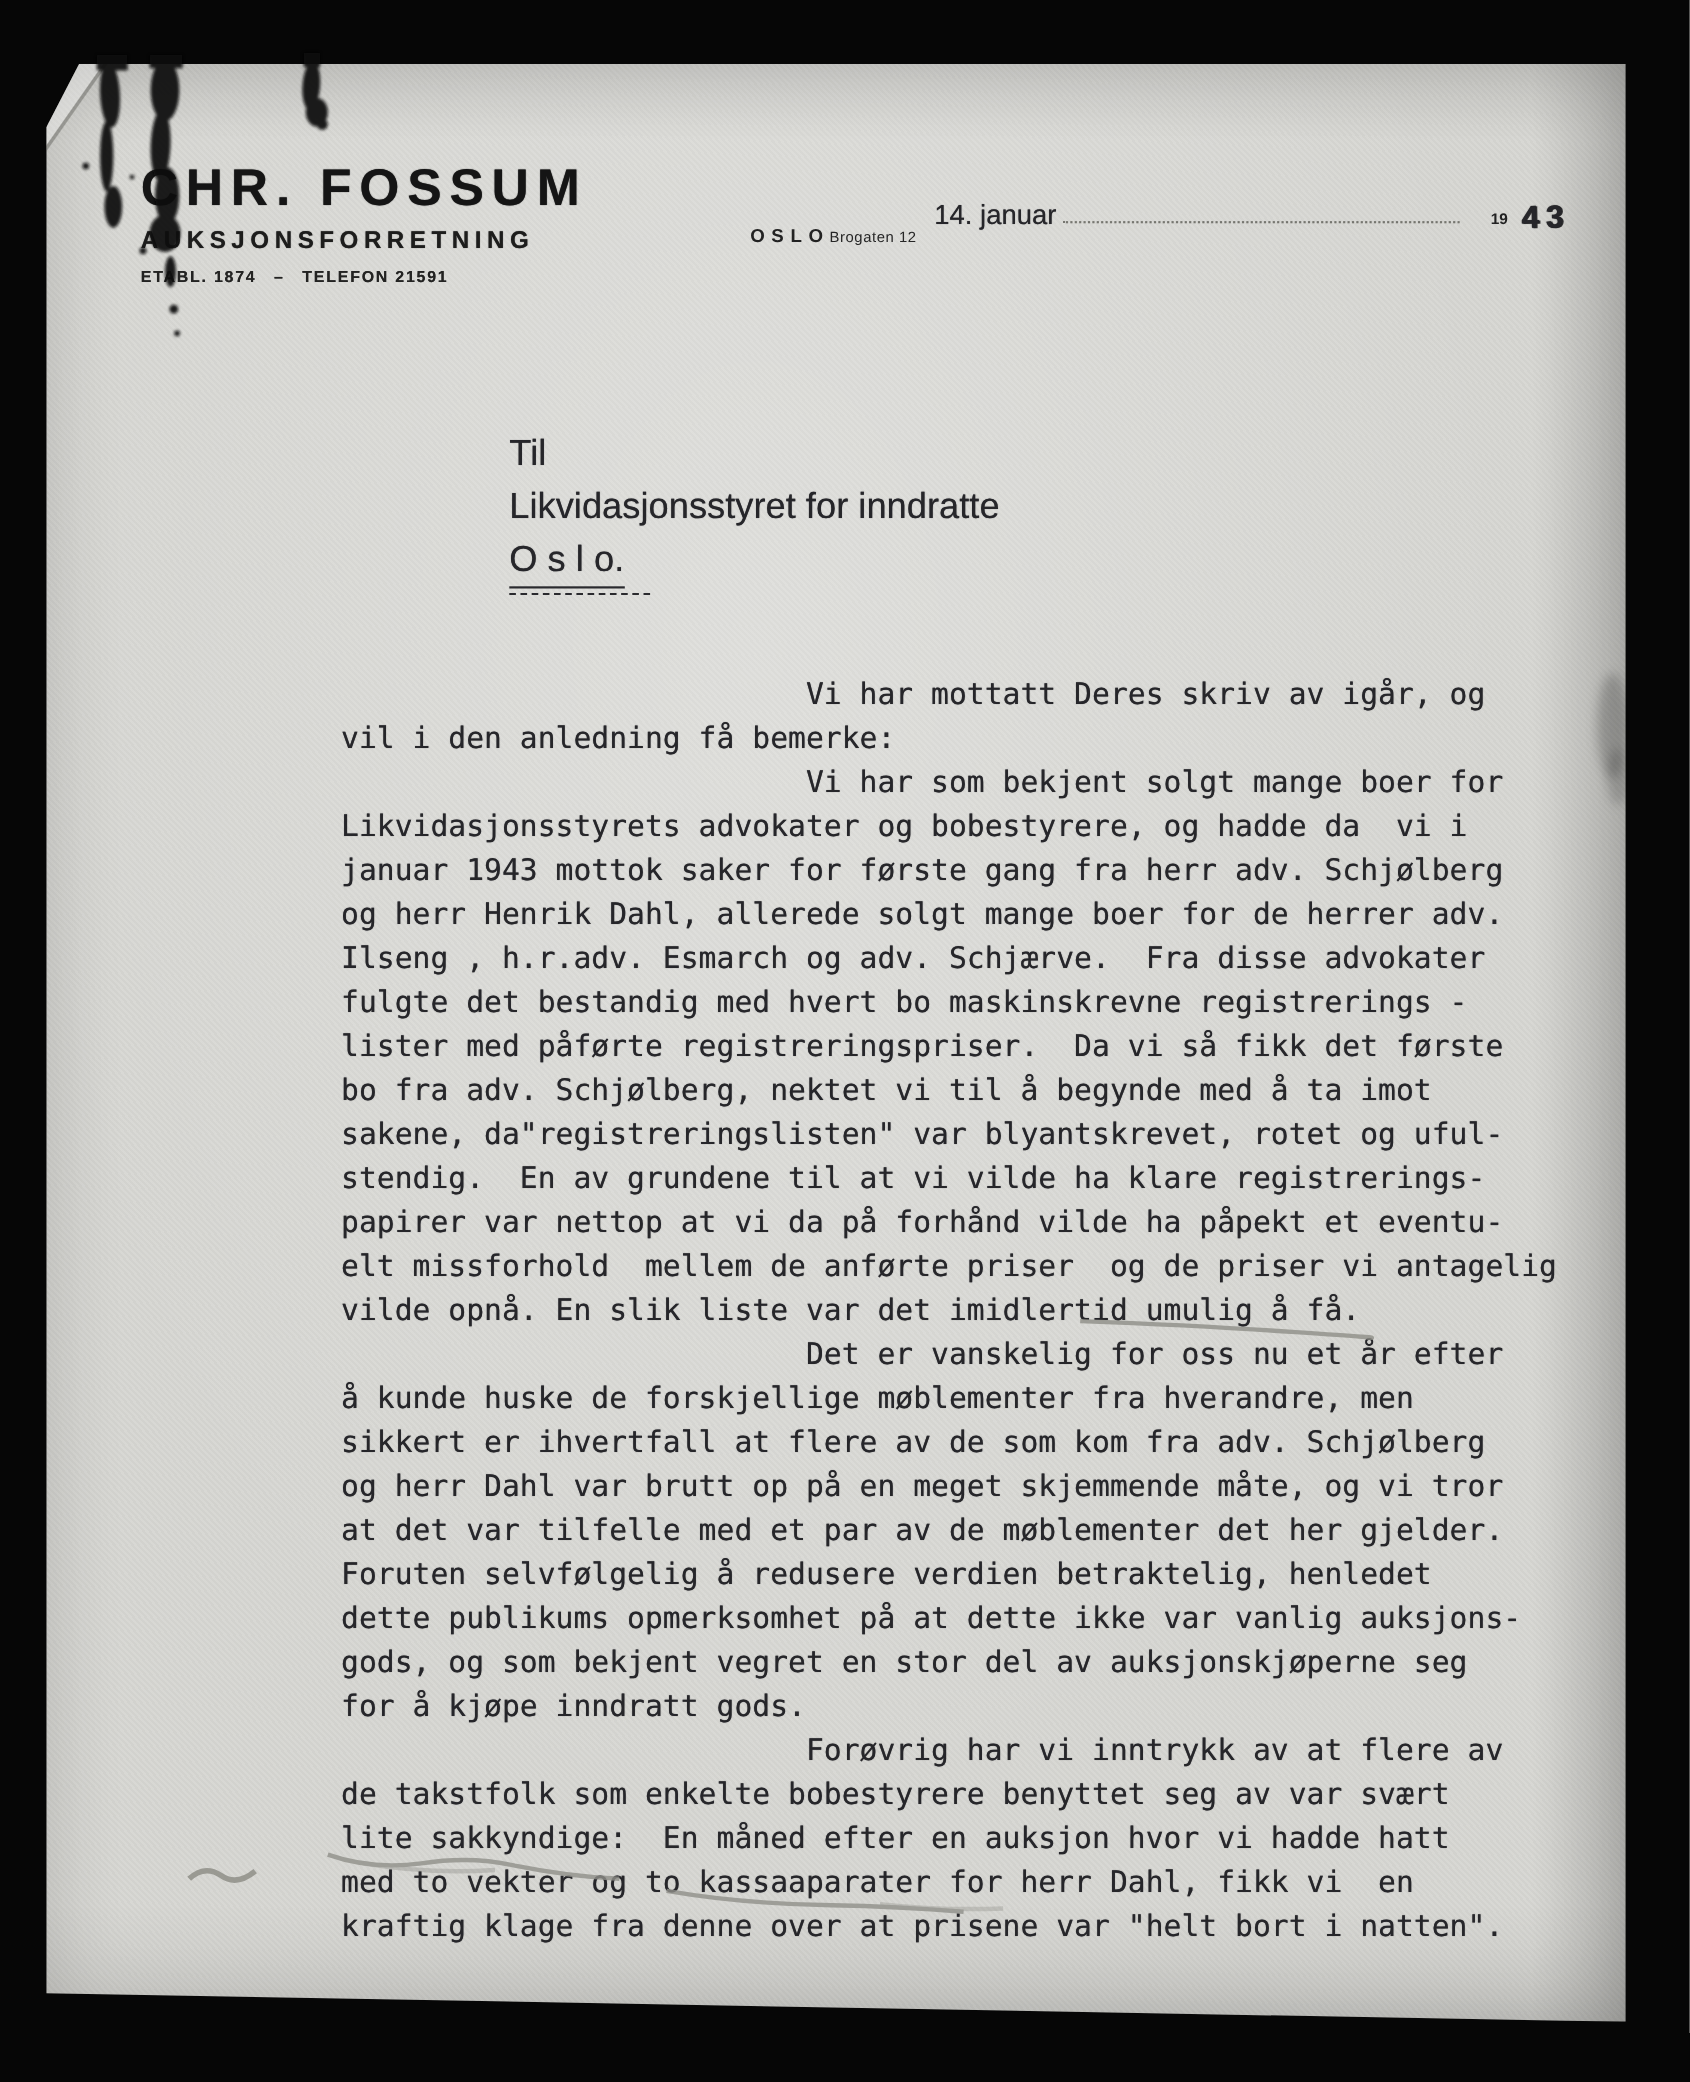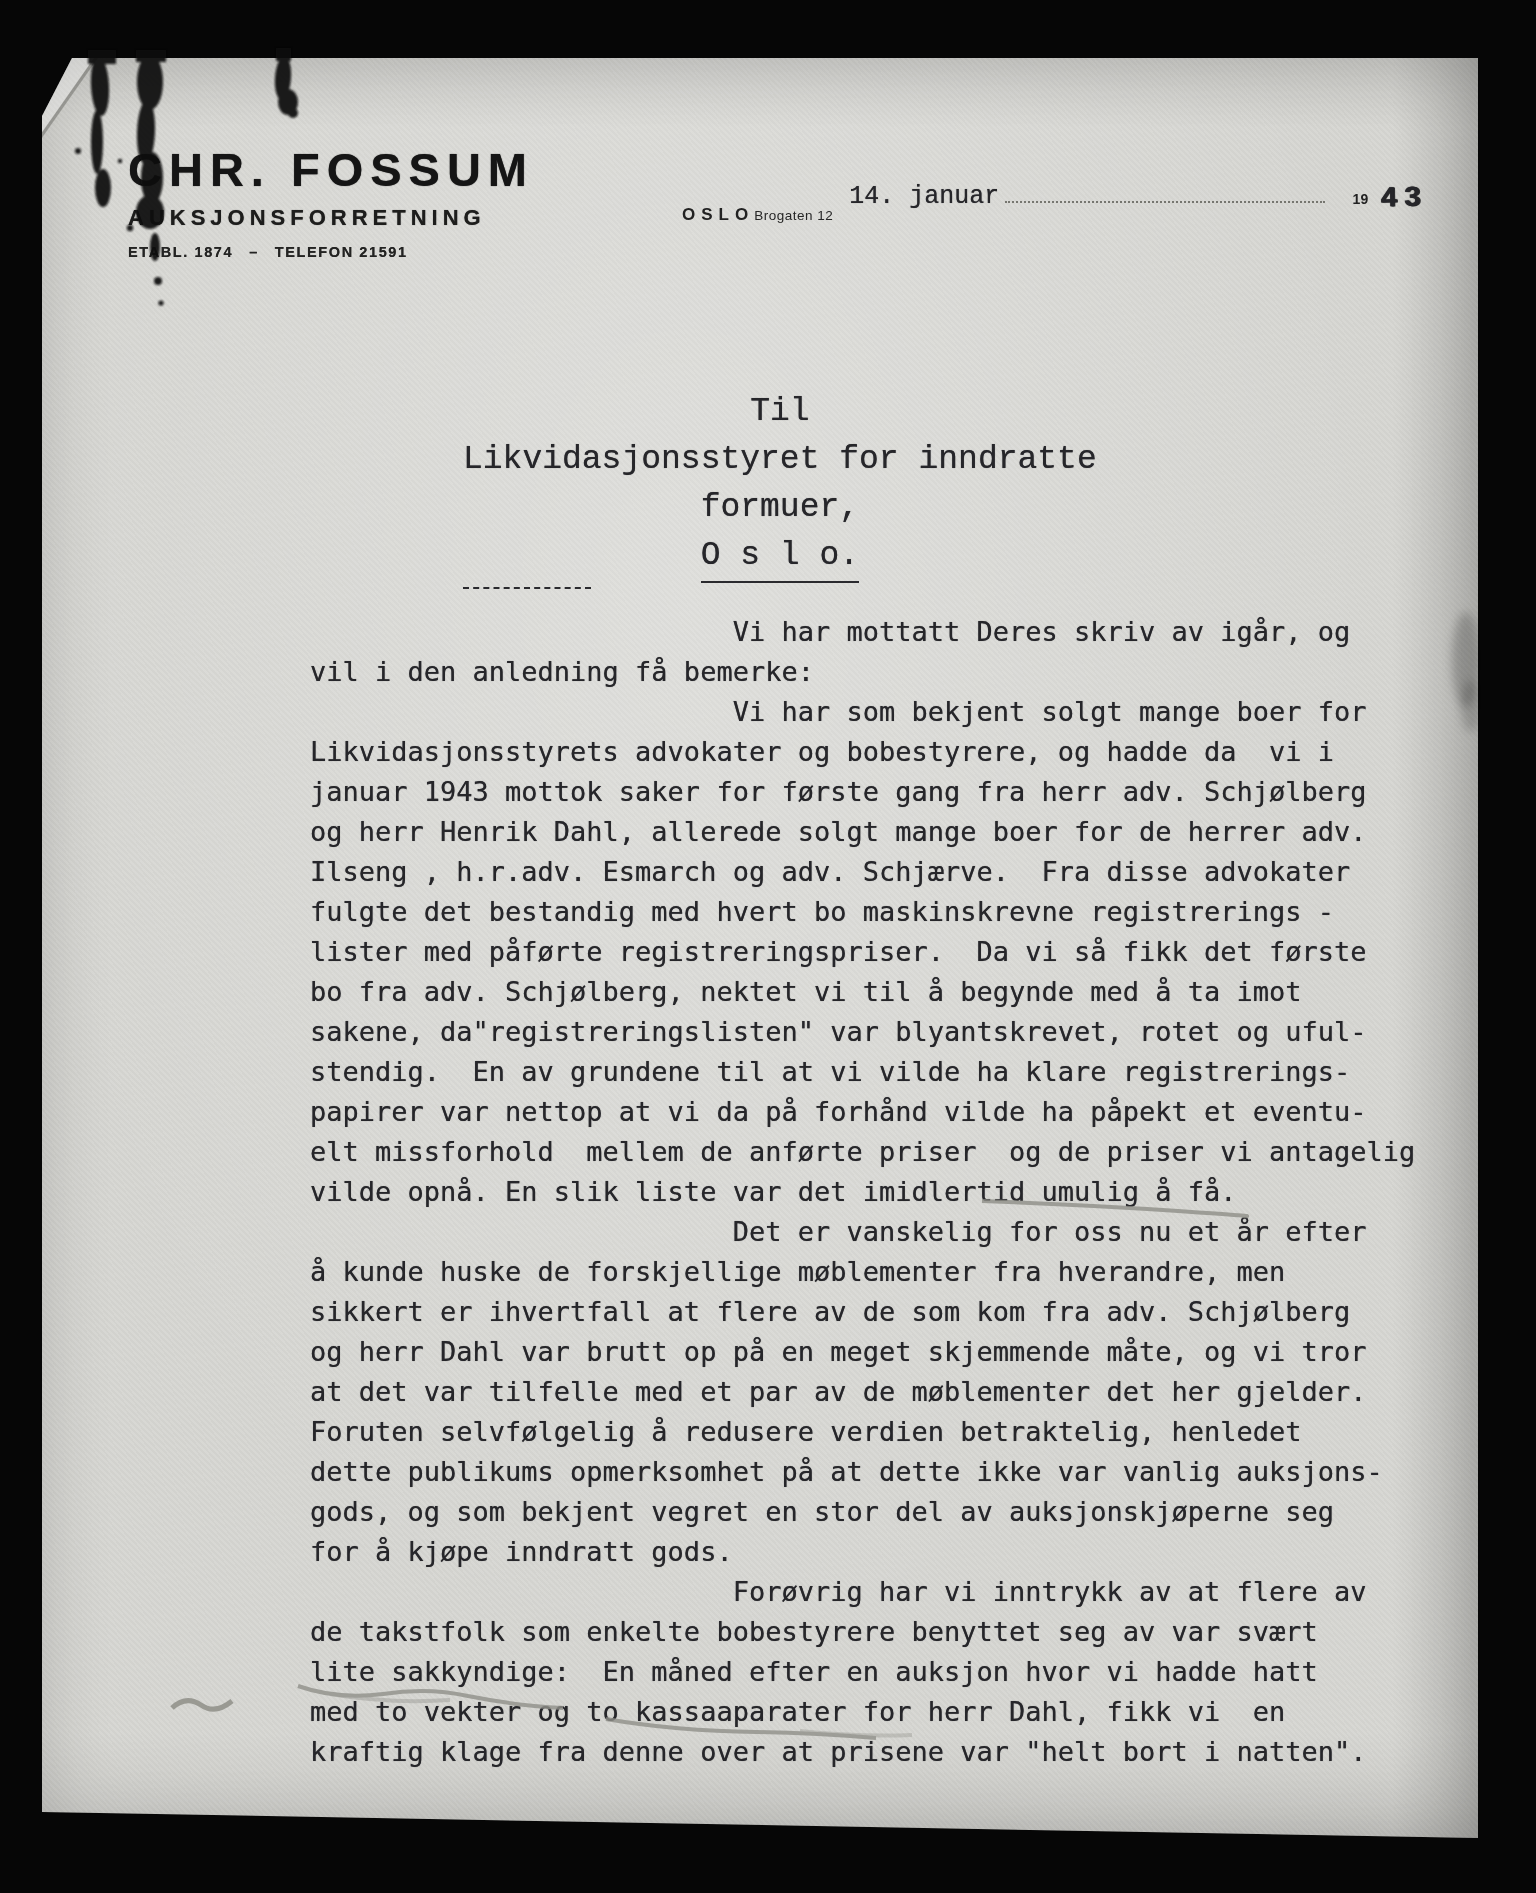--- a/index.html
+++ b/index.html
@@ -43,21 +43,21 @@
   }
   .lh-etabl .sep{margin:0 16px;}
   
   .dateline{
     position:absolute;left:640px;top:134px;width:745px;
     display:flex;align-items:flex-end;color:#2a2a28;
   }
   .city-block{display:flex;flex-direction:row;font-family:"Liberation Sans",sans-serif;}
   .city{font-size:17px;font-weight:bold;letter-spacing:6px;color:#222;}
   .street{font-size:13.5px;font-weight:normal;letter-spacing:.5px;margin-top:3px;color:#262626;}
-  .typed{font-family:Liberation Mono, monospace;color:#26262a;text-shadow:0 0 .7px rgba(35,35,40,.8);text-align:center;}
+  .typed{font-family:Liberation Sans, sans-serif;color:#26262a;text-shadow:0 0 .7px rgba(35,35,40,.8);}
   .typed-date{font-size:25px;margin-left:16px;position:relative;top:-14px;}
   .dotted-leader{
     flex:1;border-bottom:2px dotted #56564f;margin:0 8px 22px 6px;height:0;
     opacity:.75;
   }
   .year-prefix{font-family:"Liberation Sans",sans-serif;font-size:14px;font-weight:bold;color:#222;
     position:relative;top:-18px;margin-left:20px;}
   .year-typed{
     font-size:29px;font-weight:bold;margin-left:12px;position:relative;top:-10px;
     letter-spacing:6px;transform:rotate(-1deg);
@@ -103,21 +103,20 @@
     </div>
     <span class="typed typed-date">14. januar</span>
     <span class="dotted-leader"></span>
     <span class="year-prefix">19</span>
     <span class="typed year-typed">43</span>
   </div>
 
   <div class="recipient typed">
     <div>Til</div>
     <div>Likvidasjonsstyret for inndratte</div>
-    <div>formuer,</div>
     <div>
       <span class="city-line">O s l o.</span>
       <div class="dash-underline"></div>
     </div>
   </div>
 
   <pre class="body-text">                          Vi har mottatt Deres skriv av igår, og
 vil i den anledning få bemerke:
                           Vi har som bekjent solgt mange boer for
 Likvidasjonsstyrets advokater og bobestyrere, og hadde da  vi i

